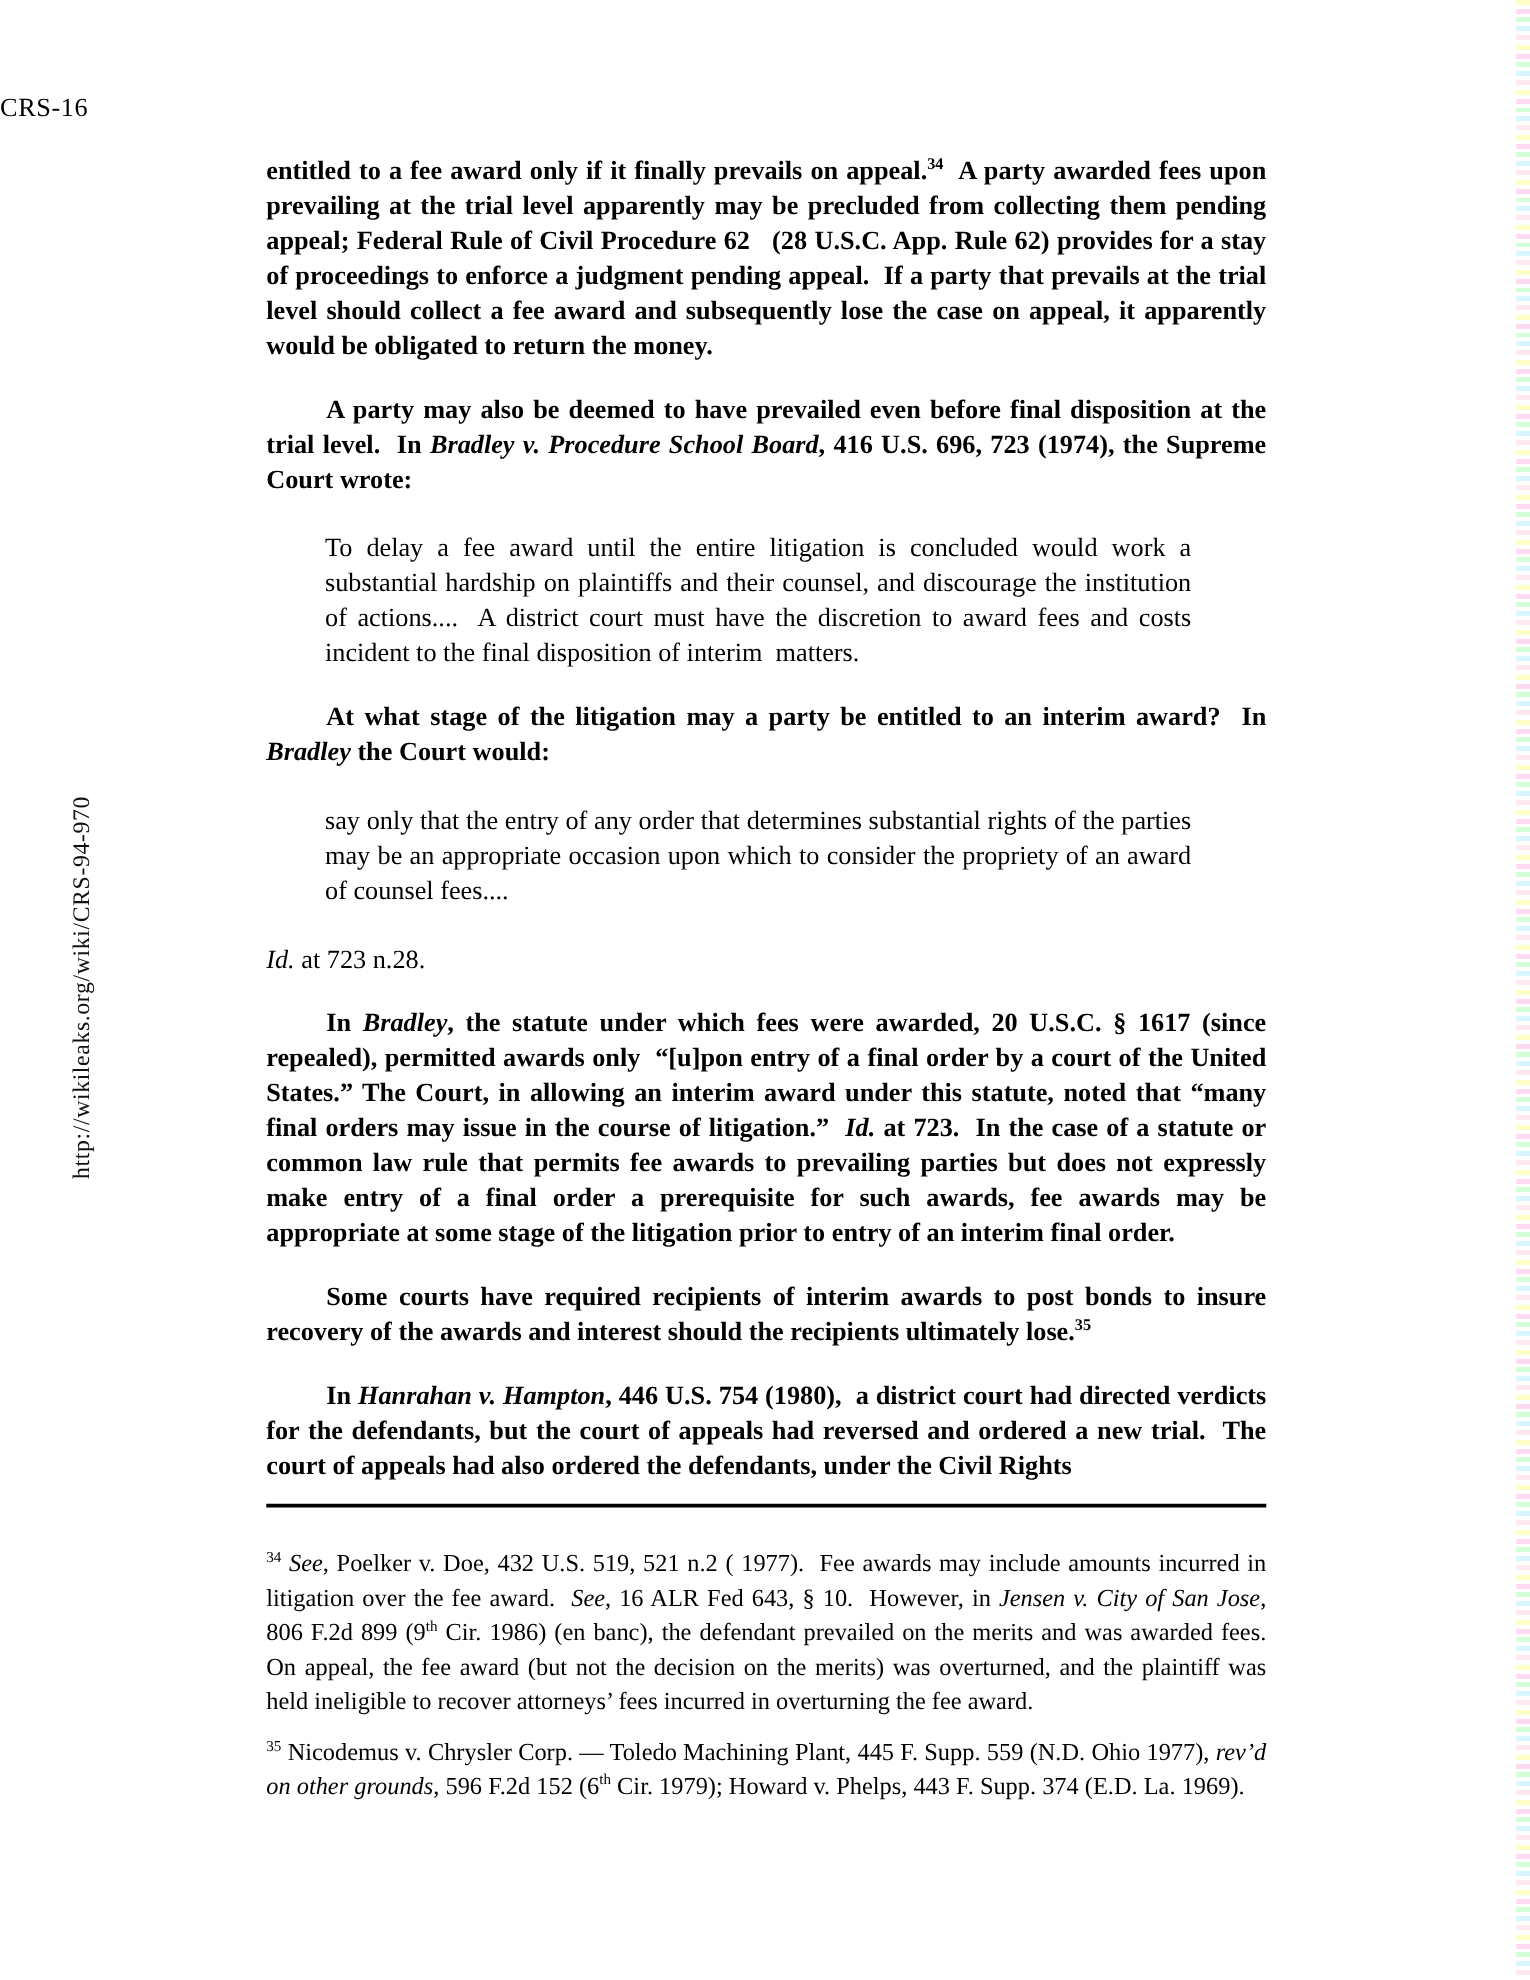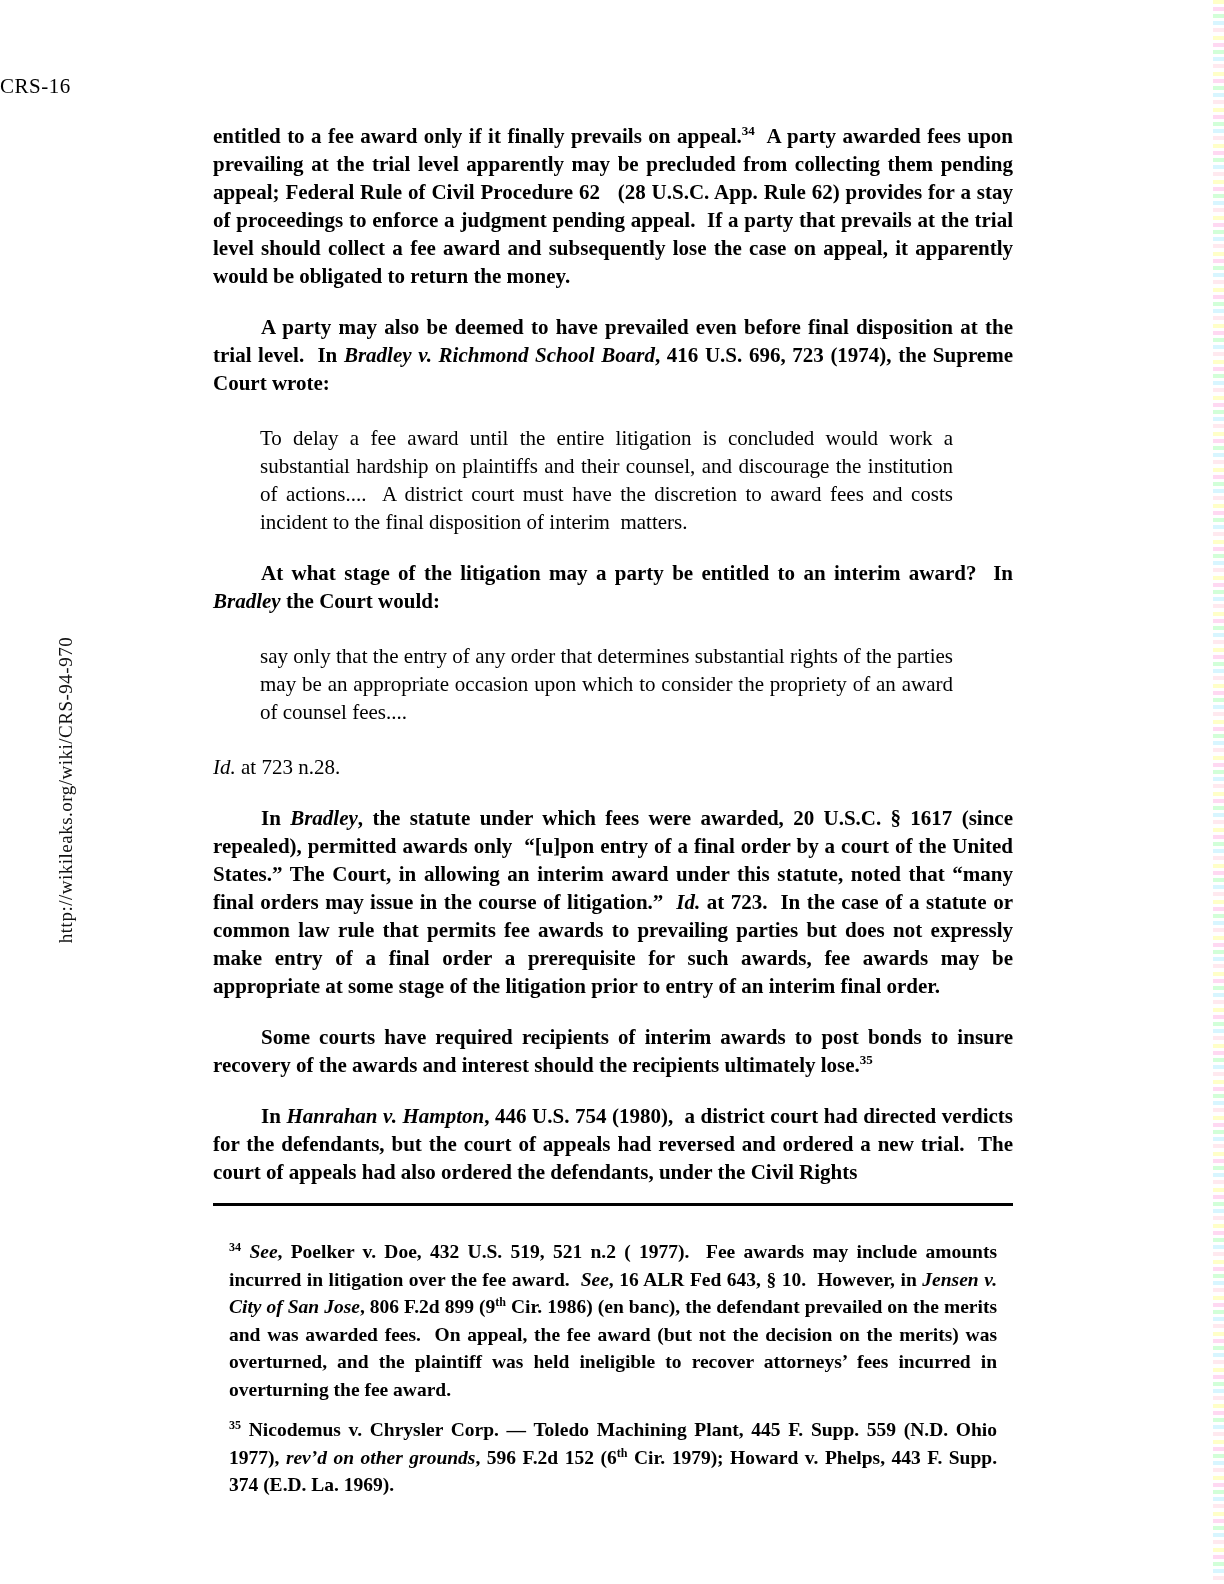--- a/index.html
+++ b/index.html
@@ -54,40 +54,40 @@
     text-align:justify;
   }
   .cite{margin:27px 0 0;white-space:pre-wrap;}
   .rule{
     border:none;
     border-top:3px solid #000;
     margin:17px 0 0;
     width:800px;
   }
   .footnotes{margin-top:32px;font-size:19.5px;line-height:27.5px;}
-  .footnote{margin:0 16px 13px;white-space:pre-wrap;text-align:justify;font-weight:bold;}
+  .footnote{margin:0 0 13px;white-space:pre-wrap;text-align:justify;}
   sup{font-size:.62em;vertical-align:super;line-height:0;}
   i{font-style:italic;}
 </style>
 </head>
 <body>
 
 <div class="sheet">
 
   <div class="watermark-strip"></div>
 
   <div class="side-url">http://wikileaks.org/wiki/CRS-94-970</div>
 
   <div class="header">CRS-16</div>
 
   <div class="bodycol">
 
     <p class="para noindent"><span>entitled to a fee award only if it finally prevails on appeal.</span><sup>34</sup><span>  A party awarded fees upon prevailing at the trial level apparently may be precluded from collecting them pending appeal; Federal Rule of Civil Procedure 62   (28 U.S.C. App. Rule 62) provides for a stay of proceedings to enforce a judgment pending appeal.  If a party that prevails at the trial level should collect a fee award and subsequently lose the case on appeal, it apparently would be obligated to return the money.</span></p>
 
-    <p class="para indent"><span>A party may also be deemed to have prevailed even before final disposition at the trial level.  In </span><i>Bradley v. Richmond School Board</i><span>, 416 U.S. 696, 723 (1974), the Supreme Court wrote:</span></p>
+    <p class="para indent"><span>A party may also be deemed to have prevailed even before final disposition at the trial level.  In </span><i>Bradley v. Procedure School Board</i><span>, 416 U.S. 696, 723 (1974), the Supreme Court wrote:</span></p>
 
     <p class="quote"><span>To delay a fee award until the entire litigation is concluded would work a substantial hardship on plaintiffs and their counsel, and discourage the institution of actions....  A district court must have the discretion to award fees and costs incident to the final disposition of interim  matters.</span></p>
 
     <p class="para indent"><span>At what stage of the litigation may a party be entitled to an interim award?  In </span><i>Bradley</i><span> the Court would:</span></p>
 
     <p class="quote"><span>say only that the entry of any order that determines substantial rights of the parties may be an appropriate occasion upon which to consider the propriety of an award of counsel fees....</span></p>
 
     <p class="cite"><i>Id.</i><span> at 723 n.28.</span></p>
 
     <p class="para indent"><span>In </span><i>Bradley</i><span>, the statute under which fees were awarded, 20 U.S.C. § 1617 (since repealed), permitted awards only  “[u]pon entry of a final order by a court of the United States.” The Court, in allowing an interim award under this statute, noted that “many final orders may issue in the course of litigation.”  </span><i>Id.</i><span> at 723.  In the case of a statute or common law rule that permits fee awards to prevailing parties but does not expressly make entry of a final order a prerequisite for such awards, fee awards may be appropriate at some stage of the litigation prior to entry of an interim final order.</span></p>

